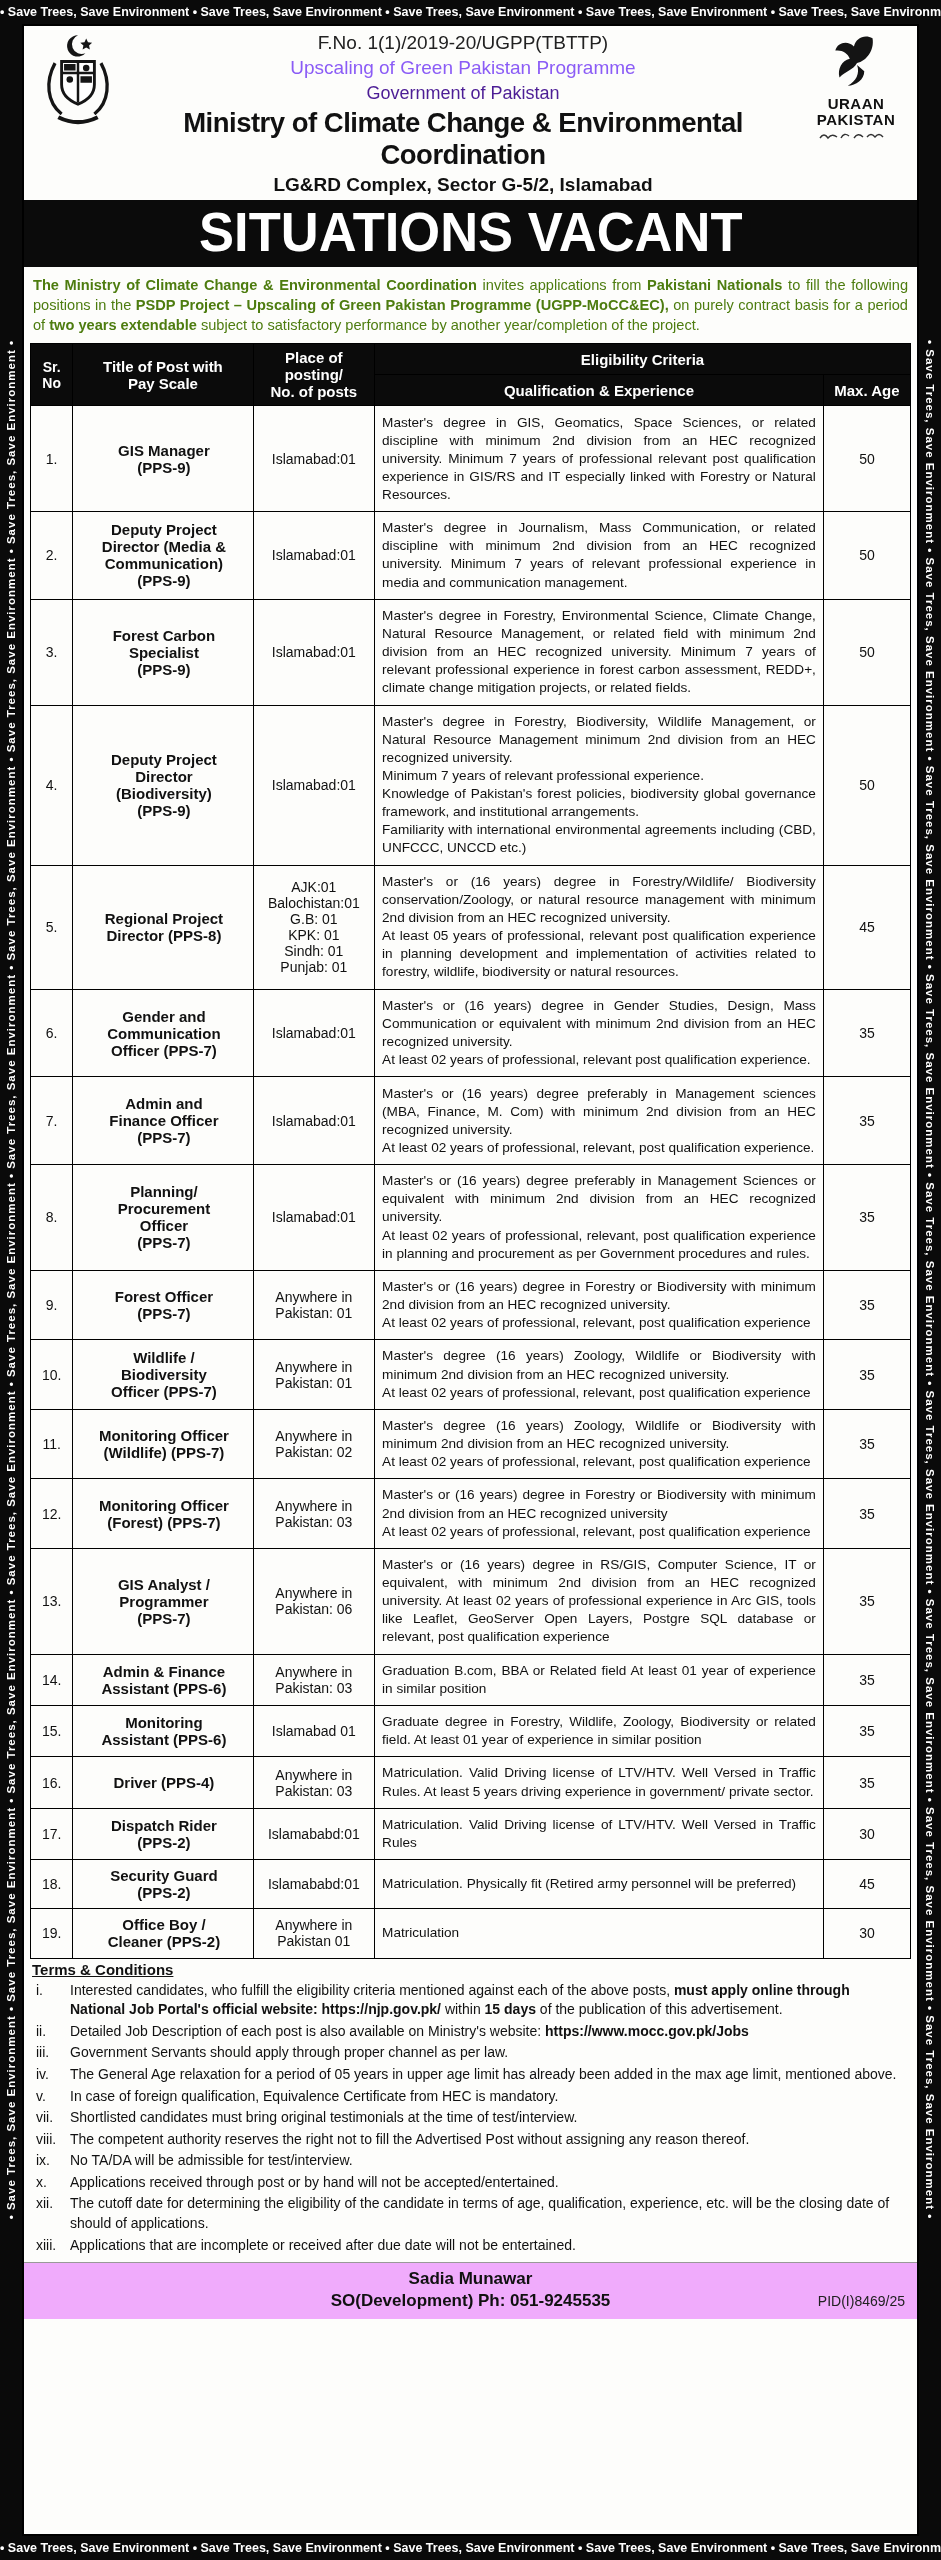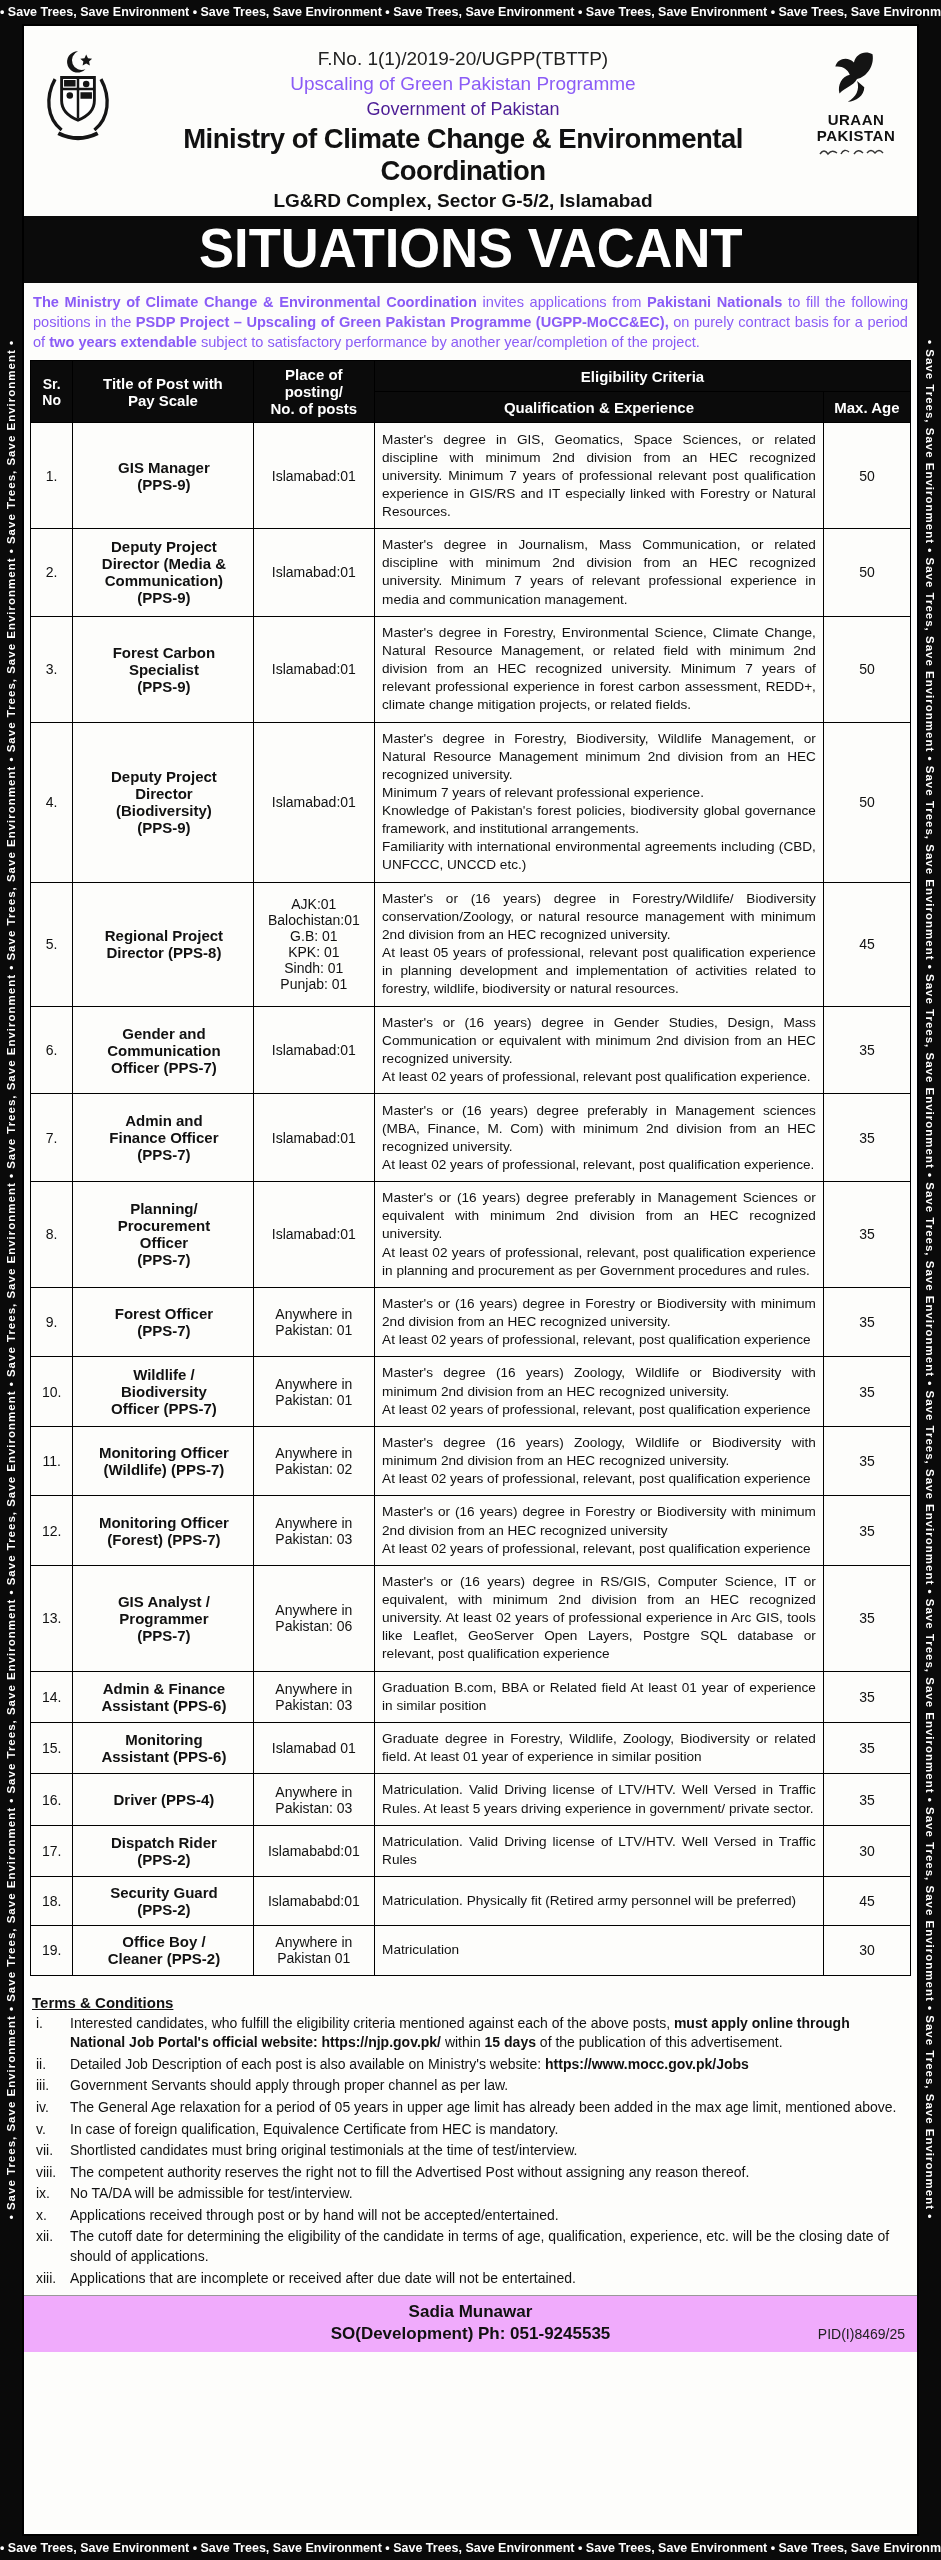--- a/index.html
+++ b/index.html
@@ -12,37 +12,37 @@
   }
   
   .strip { background: #0a0a0a; color: #fff; font-weight: 700; overflow: hidden; white-space: nowrap; }
   .strip-h { height: 24px; line-height: 24px; font-size: 12.5px; text-align: center; flex: 0 0 auto; }
   .mid { flex: 1 1 auto; display: flex; }
   .strip-v { width: 22px; font-size: 11.5px; letter-spacing: 1px; display: flex; align-items: center; justify-content: center; }
   .strip-v span { writing-mode: vertical-rl; white-space: nowrap; font-weight: 700; }
   .strip-v.left span { transform: rotate(180deg); }
   
   .doc { flex: 1; background: #fdfdfb; color: #111; border: 2px solid #000; display: flex; flex-direction: column; }
-  .hdr { display: flex; align-items: flex-start; padding: 20px 6px 4px 6px; }
+  .hdr { display: flex; align-items: flex-start; padding: 4px 6px 4px 6px; }
   .hdr-center { flex: 1; text-align: center; padding-top: 2px; }
   .hdr .fno { font-size: 19px; color: #222; }
   .hdr .prog { font-size: 19px; margin-top: 3px; color: #8b5cf6; }
   .hdr .govt { font-size: 18px; margin-top: 4px; color: #4c1d95; }
   .hdr .ministry { font-size: 27.5px; font-weight: 700; margin-top: 3px; letter-spacing: -0.5px; }
   .hdr .addr { font-size: 19px; font-weight: 700; margin-top: 3px; }
   .emblem-box { width: 95px; flex: 0 0 auto; display: flex; justify-content: center; }
   .logo-box { width: 110px; flex: 0 0 auto; text-align: center; padding-top: 4px; }
   .logo-box .lt { font-size: 15px; font-weight: 800; line-height: 1.05; letter-spacing: 0.5px; }
   
   .banner { background: #0b0b0b; color: #fff; text-align: center; padding: 3px 0 6px 0; }
   .banner span { font-size: 50px; font-weight: 700; letter-spacing: 0px; display: inline-block; transform: scale(1.05, 1.12); }
   
-  .intro { font-size: 14.6px; line-height: 1.38; padding: 0 9px 6px 9px; text-align: justify; color: #8b5cf6; margin-top: 9px; }
-  
-  table { border-collapse: collapse; width: calc(100% - 12px); margin: 2px 6px 20px 6px; }
+  .intro { font-size: 14.6px; line-height: 1.38; padding: 8px 9px 6px 9px; text-align: justify; color: #4d7c0f; }
+  
+  table { border-collapse: collapse; width: calc(100% - 12px); margin: 2px 6px 4px 6px; }
   th, td { border: 1.6px solid #000; vertical-align: middle; }
   thead th { background: #0b0b0b; color: #fff; font-size: 15px; font-weight: 700; padding: 5px 4px; }
   td { font-size: 13.6px; padding: 7px 7px; }
   .c-sr  { width: 4.8%;  text-align: center; font-size: 14px; }
   .c-title { width: 20.5%; font-weight: 700; font-size: 15px; text-align: center; padding-left: 9px; }
   .c-place { width: 13.8%; text-align: center; font-size: 14px; }
   .c-qual { width: 51%; text-align: justify; line-height: 1.33; }
   .c-age { width: 9.9%; text-align: center; font-size: 14px; }
   .pre { white-space: pre-line; }
   

